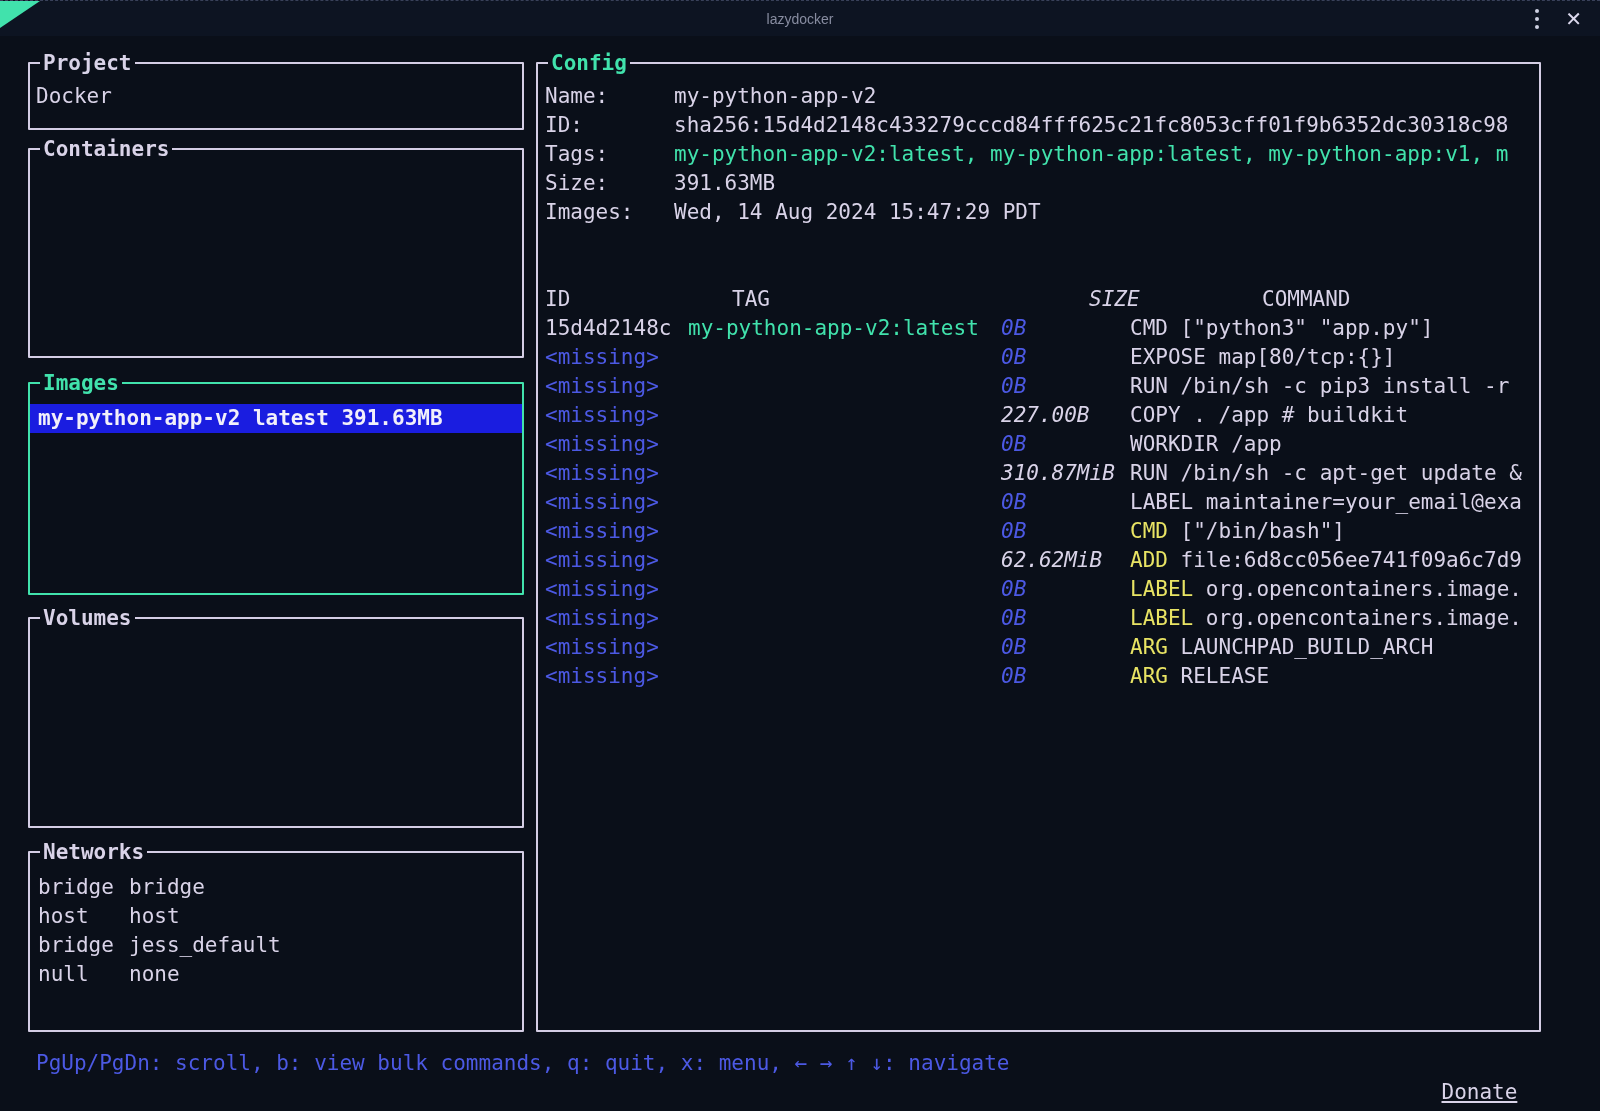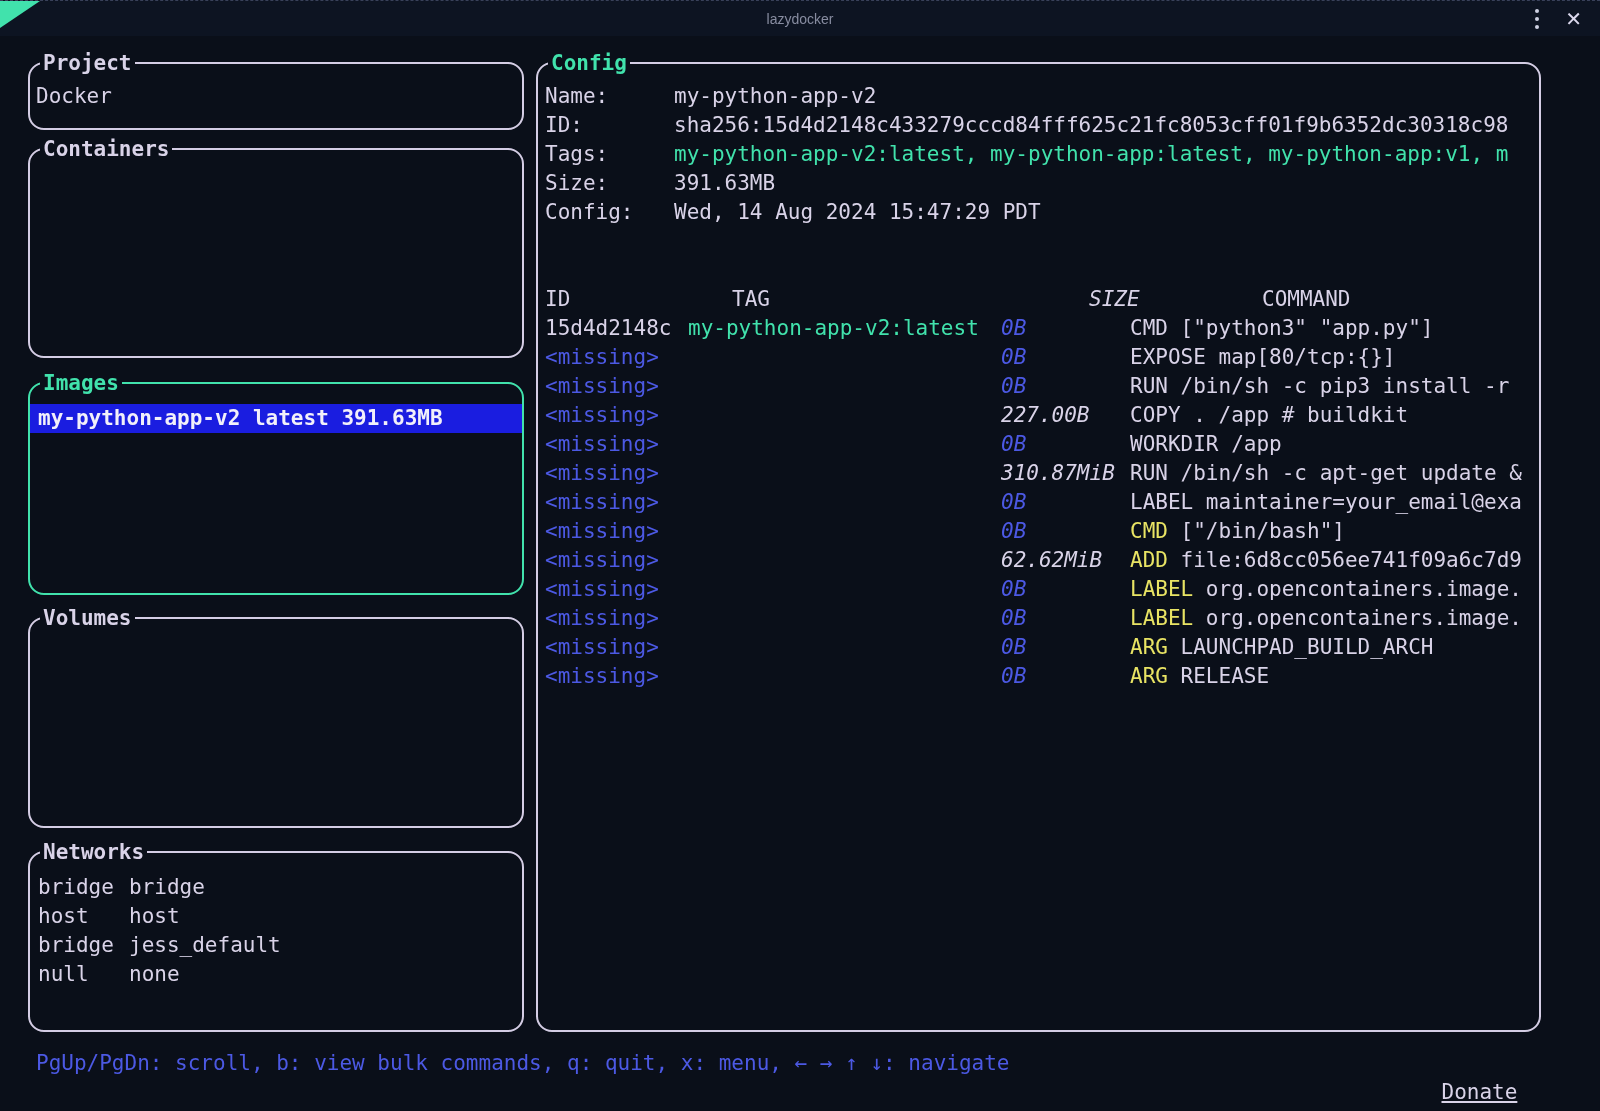--- a/index.html
+++ b/index.html
@@ -18,21 +18,21 @@
                  background:var(--teal);clip-path:polygon(0 0,100% 0,0 100%);}
   .win-title{position:absolute;left:0;right:0;top:0;height:36px;line-height:36px;
              text-align:center;font-family:"Liberation Sans",sans-serif;
              font-size:14px;color:var(--titlebar-fg);}
   .titlebar-right{position:absolute;right:18px;top:0;height:36px;display:flex;align-items:center;gap:22px;}
   .kebab{display:flex;flex-direction:column;gap:4px;cursor:pointer;padding:4px;}
   .kebab i{width:4px;height:4px;border-radius:50%;background:#cdd0e2;}
   .close-btn{color:#dcd9ee;font-size:20px;line-height:20px;cursor:pointer;font-family:"DejaVu Sans",sans-serif;}
 
   
-  .panel{position:absolute;border:2px solid var(--border);border-radius:16px;box-sizing:border-box;}
+  .panel{position:absolute;border:2px solid var(--border);border-radius:1px;box-sizing:border-box;}
   .panel-title{position:absolute;top:-15px;left:10px;padding:0 3px;background:var(--bg);
                font-weight:bold;font-size:21px;line-height:29px;color:var(--fg);}
   .panel.active{border-color:var(--teal);}
   .panel.active .panel-title, .panel-title.teal{color:var(--teal);}
   .panel-body{padding:18px 6px 0 6px;}
   .line{line-height:29px;white-space:pre;}
 
   #panel-project  {left:28px;top:62px;width:496px;height:68px;}
   #panel-containers{left:28px;top:148px;width:496px;height:210px;}
   #panel-images   {left:28px;top:382px;width:496px;height:213px;}
@@ -124,21 +124,21 @@
 </div>
 
 <div class="panel" id="panel-config">
   <span class="panel-title teal">Config</span>
   <div class="panel-body">
     <div id="config-fields">
         <div class="cfg-row"><span class="cfg-label">Name:</span><span class="cfg-value">my-python-app-v2</span></div>
         <div class="cfg-row"><span class="cfg-label">ID:</span><span class="cfg-value">sha256:15d4d2148c433279cccd84fff625c21fc8053cff01f9b6352dc30318c98</span></div>
         <div class="cfg-row"><span class="cfg-label">Tags:</span><span class="cfg-value teal">my-python-app-v2:latest, my-python-app:latest, my-python-app:v1, m</span></div>
         <div class="cfg-row"><span class="cfg-label">Size:</span><span class="cfg-value">391.63MB</span></div>
-        <div class="cfg-row"><span class="cfg-label">Config:</span><span class="cfg-value">Wed, 14 Aug 2024 15:47:29 PDT</span></div>
+        <div class="cfg-row"><span class="cfg-label">Images:</span><span class="cfg-value">Wed, 14 Aug 2024 15:47:29 PDT</span></div>
       </div>
     <div class="spacer"></div>
     <div id="layers-header" class="tr thead"><span class="td c-id">ID</span><span class="td c-tag">TAG</span><span class="td c-size">SIZE</span><span class="td c-cmd">COMMAND</span></div>
     <div id="layer-rows">
         <div class="tr"><span class="td c-id">15d4d2148c</span><span class="td c-tag teal">my-python-app-v2:latest</span><span class="td c-size blue">0B</span><span class="td c-cmd"><span>CMD ["python3" "app.py"]</span></span></div>
         <div class="tr"><span class="td c-id blue">&lt;missing&gt;</span><span class="td c-tag teal"></span><span class="td c-size blue">0B</span><span class="td c-cmd"><span>EXPOSE map[80/tcp:{}]</span></span></div>
         <div class="tr"><span class="td c-id blue">&lt;missing&gt;</span><span class="td c-tag teal"></span><span class="td c-size blue">0B</span><span class="td c-cmd"><span>RUN /bin/sh -c pip3 install -r</span></span></div>
         <div class="tr"><span class="td c-id blue">&lt;missing&gt;</span><span class="td c-tag teal"></span><span class="td c-size">227.00B</span><span class="td c-cmd"><span>COPY . /app # buildkit</span></span></div>
         <div class="tr"><span class="td c-id blue">&lt;missing&gt;</span><span class="td c-tag teal"></span><span class="td c-size blue">0B</span><span class="td c-cmd"><span>WORKDIR /app</span></span></div>
         <div class="tr"><span class="td c-id blue">&lt;missing&gt;</span><span class="td c-tag teal"></span><span class="td c-size">310.87MiB</span><span class="td c-cmd"><span>RUN /bin/sh -c apt-get update &amp;</span></span></div>

